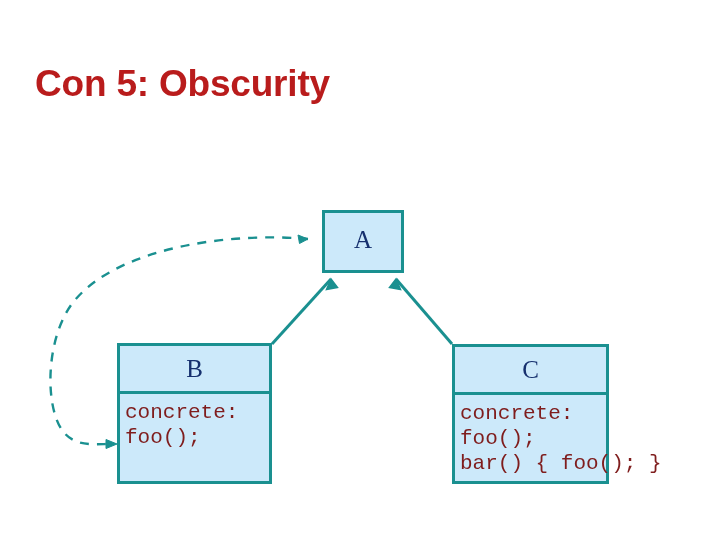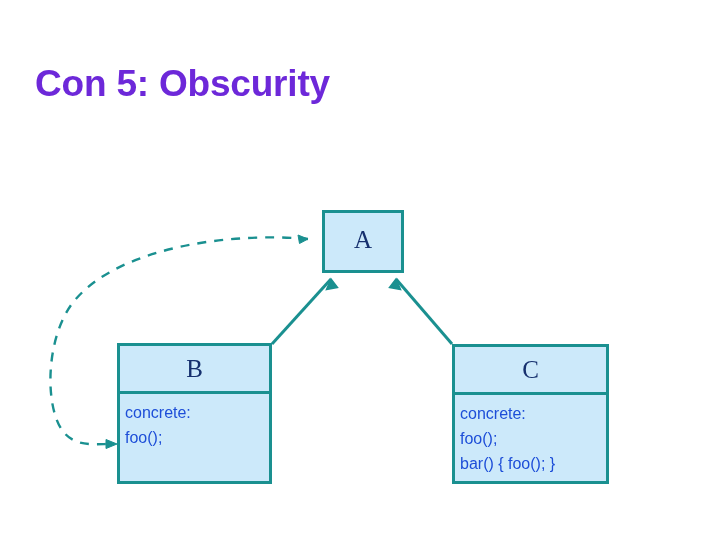--- a/index.html
+++ b/index.html
@@ -21,21 +21,21 @@
   }
   #slide-title {
     position: absolute;
     left: 35px;
     top: 62px;
     font-family: "Liberation Sans", sans-serif;
     font-weight: bold;
     font-size: 37px;
     line-height: 44px;
     letter-spacing: -0.2px;
-    color: #6d28d9;
+    color: #b91c1c;
     white-space: nowrap;
   }
   #diagram-layer {
     position: absolute;
     left: 0;
     top: 0;
     width: 720px;
     height: 540px;
   }
   #connector-svg {
@@ -58,24 +58,24 @@
     font-family: "Liberation Serif", serif;
     font-size: 25px;
     line-height: 1;
     color: #16306e;
   }
   .uml-divider {
     height: 0;
     border-top: 3px solid #1a9090;
   }
   .uml-body {
-    font-family: Liberation Sans, sans-serif;
-    font-size: 16px;
+    font-family: Liberation Mono, monospace;
+    font-size: 21px;
     line-height: 25px;
-    color: #1d4ed8;
+    color: #7f1d1d;
     padding: 6px 0 0 5px;
   }
   .uml-body .line {
     white-space: nowrap;
   }
   
   #class-a {
     left: 322px;
     top: 210px;
     width: 82px;

